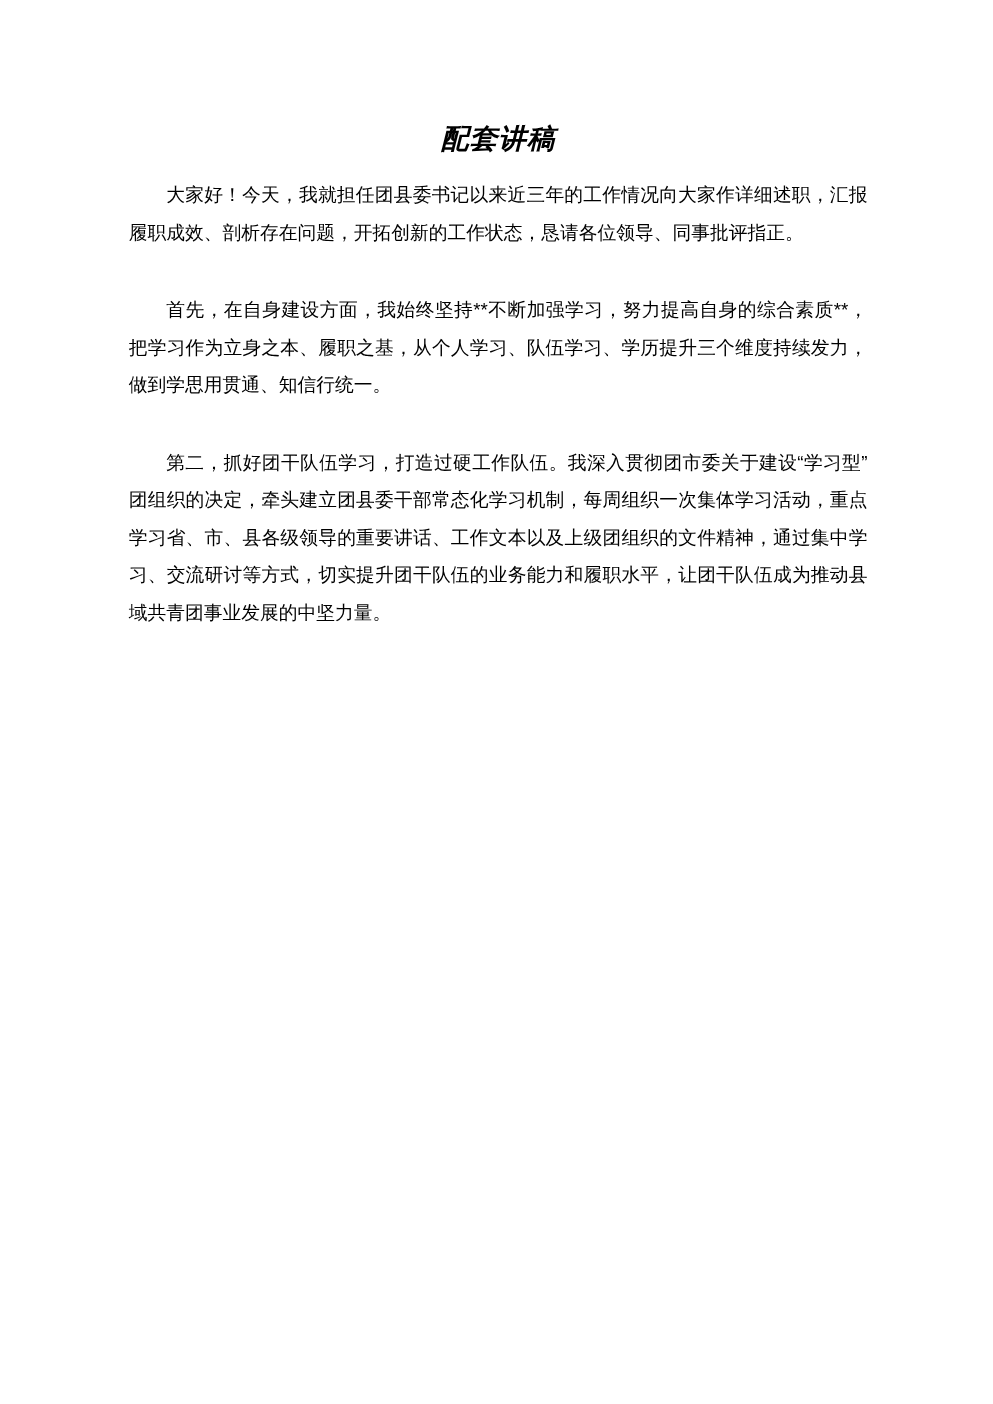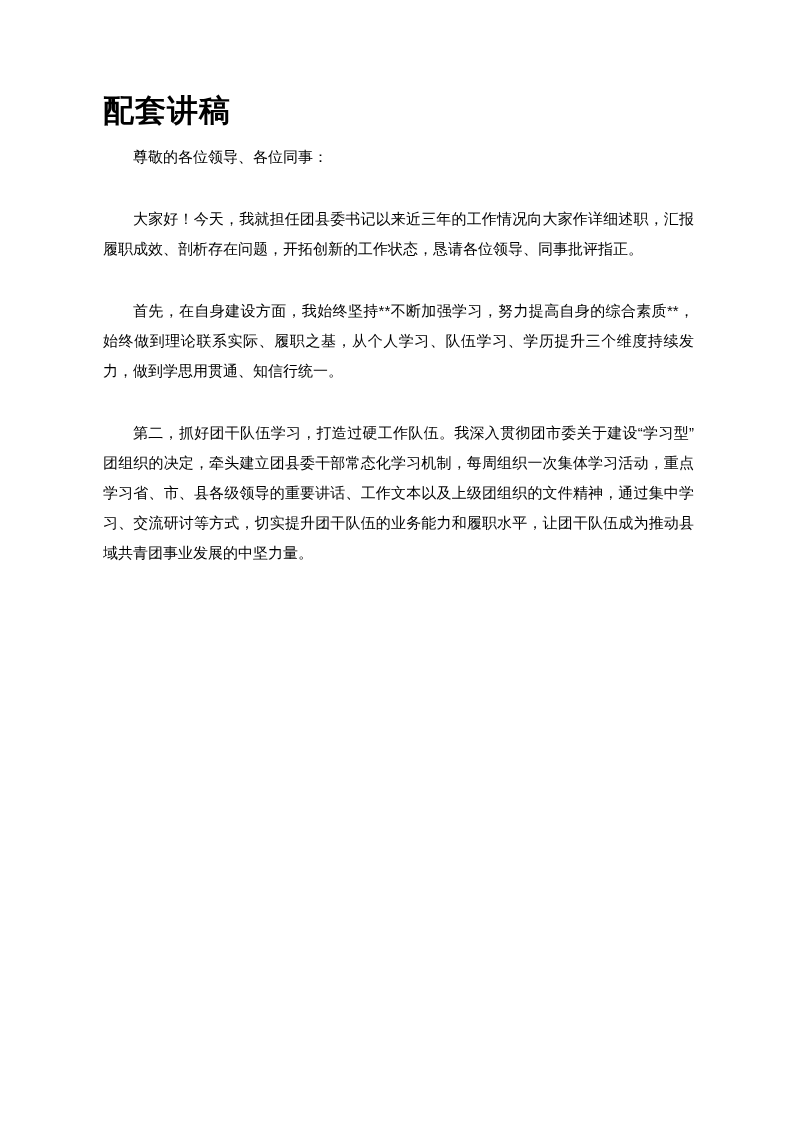--- a/index.html
+++ b/index.html
@@ -13,48 +13,48 @@
     height: 1123px;
     margin: 0 auto;
     background: #ffffff;
     color: #000000;
     font-family: "Liberation Sans", sans-serif;
     box-sizing: border-box;
     padding: 96px 100px 0 103px;
     overflow: hidden;
   }
   .doc-title {
-    font-size: 31px;
+    font-size: 22px;
     font-weight: 700;
-    text-align: left;
+    text-align: center;
     line-height: 30px;
     margin: 0 0 16px 0;
     letter-spacing: 1px;
+    font-style: italic;
   }
   .para {
     font-size: 15px;
     line-height: 30px;
     text-align: justify;
     text-justify: inter-ideograph;
     text-indent: 2em;
     margin: 0 0 32px 0;
     word-break: break-all;
   }
   .greeting {
     margin-bottom: 32px;
   }
 </style>
 </head>
 <body>
 
 <div class="page">
   <h1 class="doc-title">配套讲稿</h1>
 
-  <p class="para greeting">尊敬的各位领导、各位同事：</p>
 
   <p class="para">大家好！今天，我就担任团县委书记以来近三年的工作情况向大家作详细述职，汇报履职成效、剖析存在问题，开拓创新的工作状态，恳请各位领导、同事批评指正。</p>
 
 
-  <p class="para">首先，在自身建设方面，我始终坚持**不断加强学习，努力提高自身的综合素质**，始终做到理论联系实际、履职之基，从个人学习、队伍学习、学历提升三个维度持续发力，做到学思用贯通、知信行统一。</p>
+  <p class="para">首先，在自身建设方面，我始终坚持**不断加强学习，努力提高自身的综合素质**，把学习作为立身之本、履职之基，从个人学习、队伍学习、学历提升三个维度持续发力，做到学思用贯通、知信行统一。</p>
 
 
   <p class="para">第二，抓好团干队伍学习，打造过硬工作队伍。我深入贯彻团市委关于建设“学习型”团组织的决定，牵头建立团县委干部常态化学习机制，每周组织一次集体学习活动，重点学习省、市、县各级领导的重要讲话、工作文本以及上级团组织的文件精神，通过集中学习、交流研讨等方式，切实提升团干队伍的业务能力和履职水平，让团干队伍成为推动县域共青团事业发展的中坚力量。</p>
 </div>
 
 </body></html>

